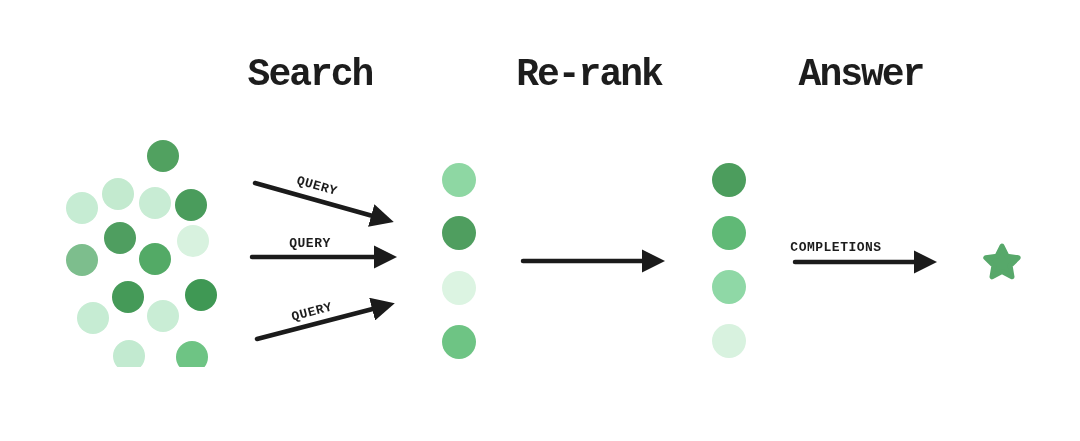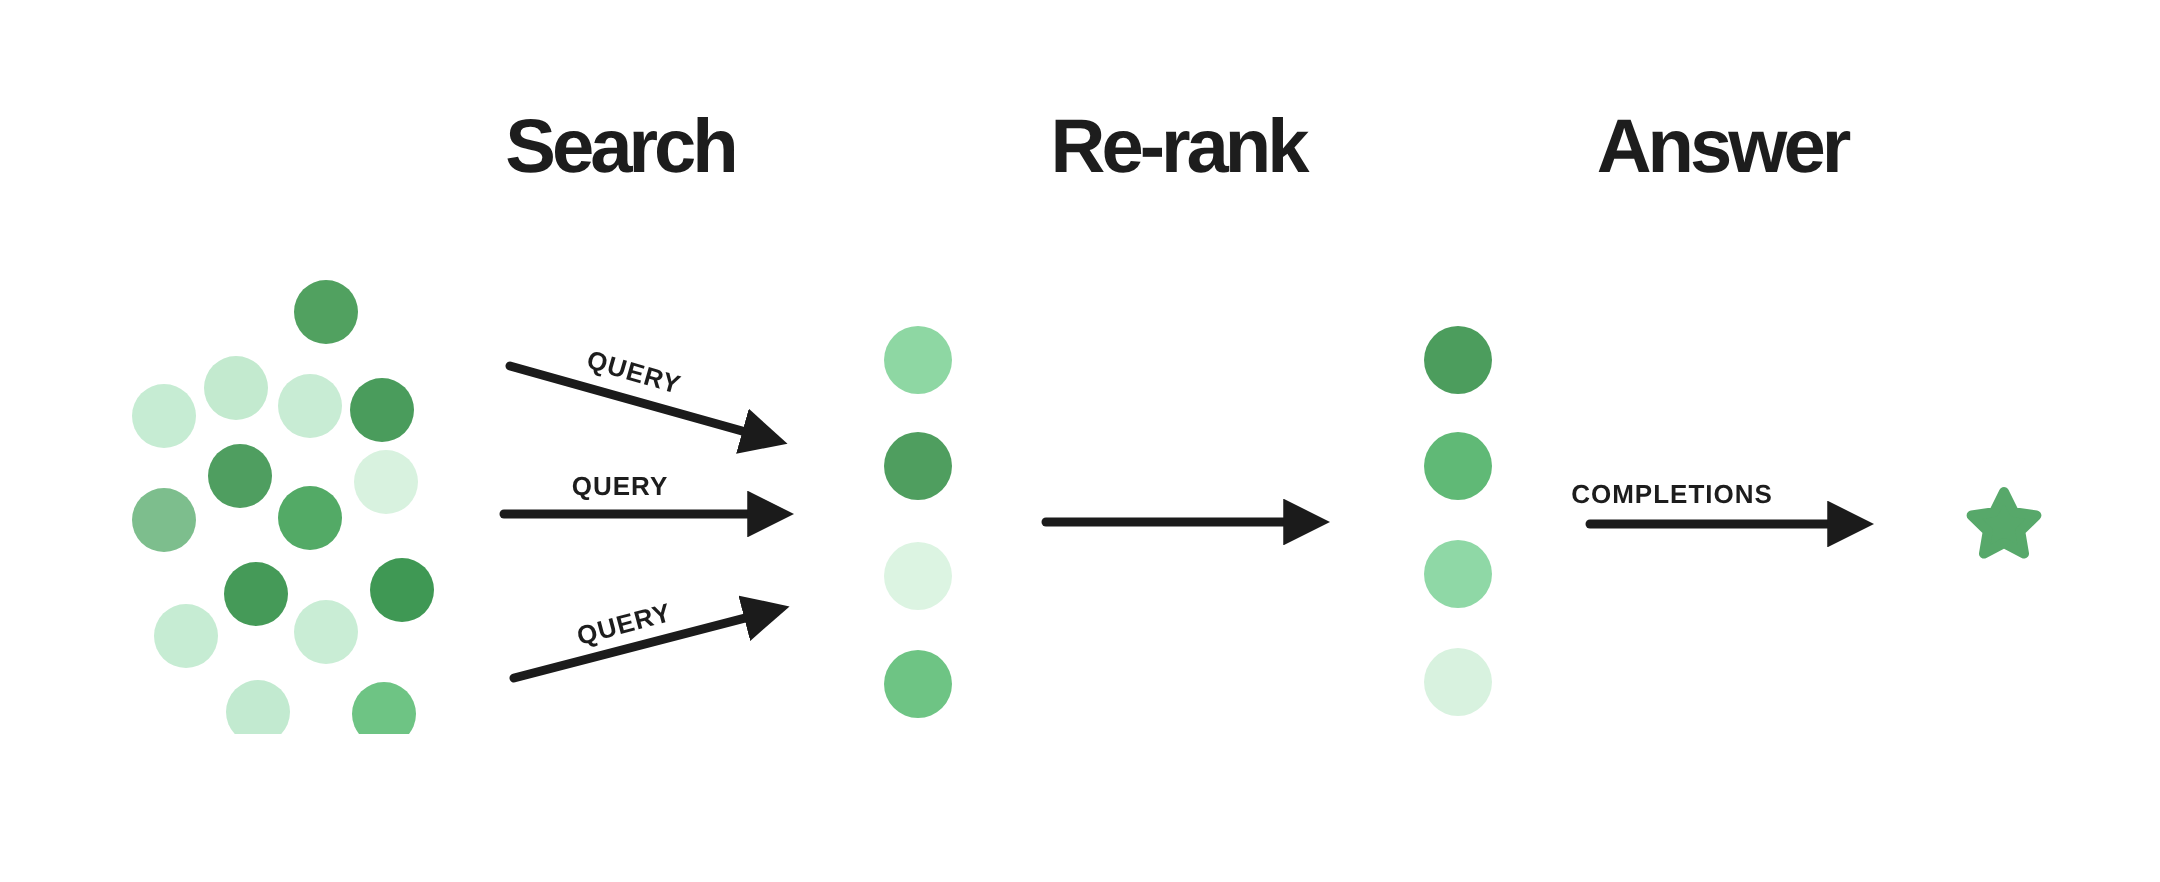--- a/index.html
+++ b/index.html
@@ -1,21 +1,21 @@
 <!DOCTYPE html>
 <html style="--bg: #ffffff; --text: #1d1d1d; --arrow: #1b1b1b;"><head>
 <meta charset="utf-8">
 <style>
   html,body{margin:0;padding:0;background:#ffffff;}
   .canvas{
     position:relative;
     width:1080px;height:367px;
     background:var(--bg,#ffffff);
     overflow:hidden;
-    font-family:Liberation Sans, sans-serif;
+    font-family:Liberation Mono, monospace;
   }
   .stage-title{
     position:absolute;
     top:53px;
     transform:translateX(-50%);
     font-size:38px;
     font-weight:700;
     letter-spacing:-2px;
     color:var(--text,#1d1d1d);
     white-space:nowrap;

